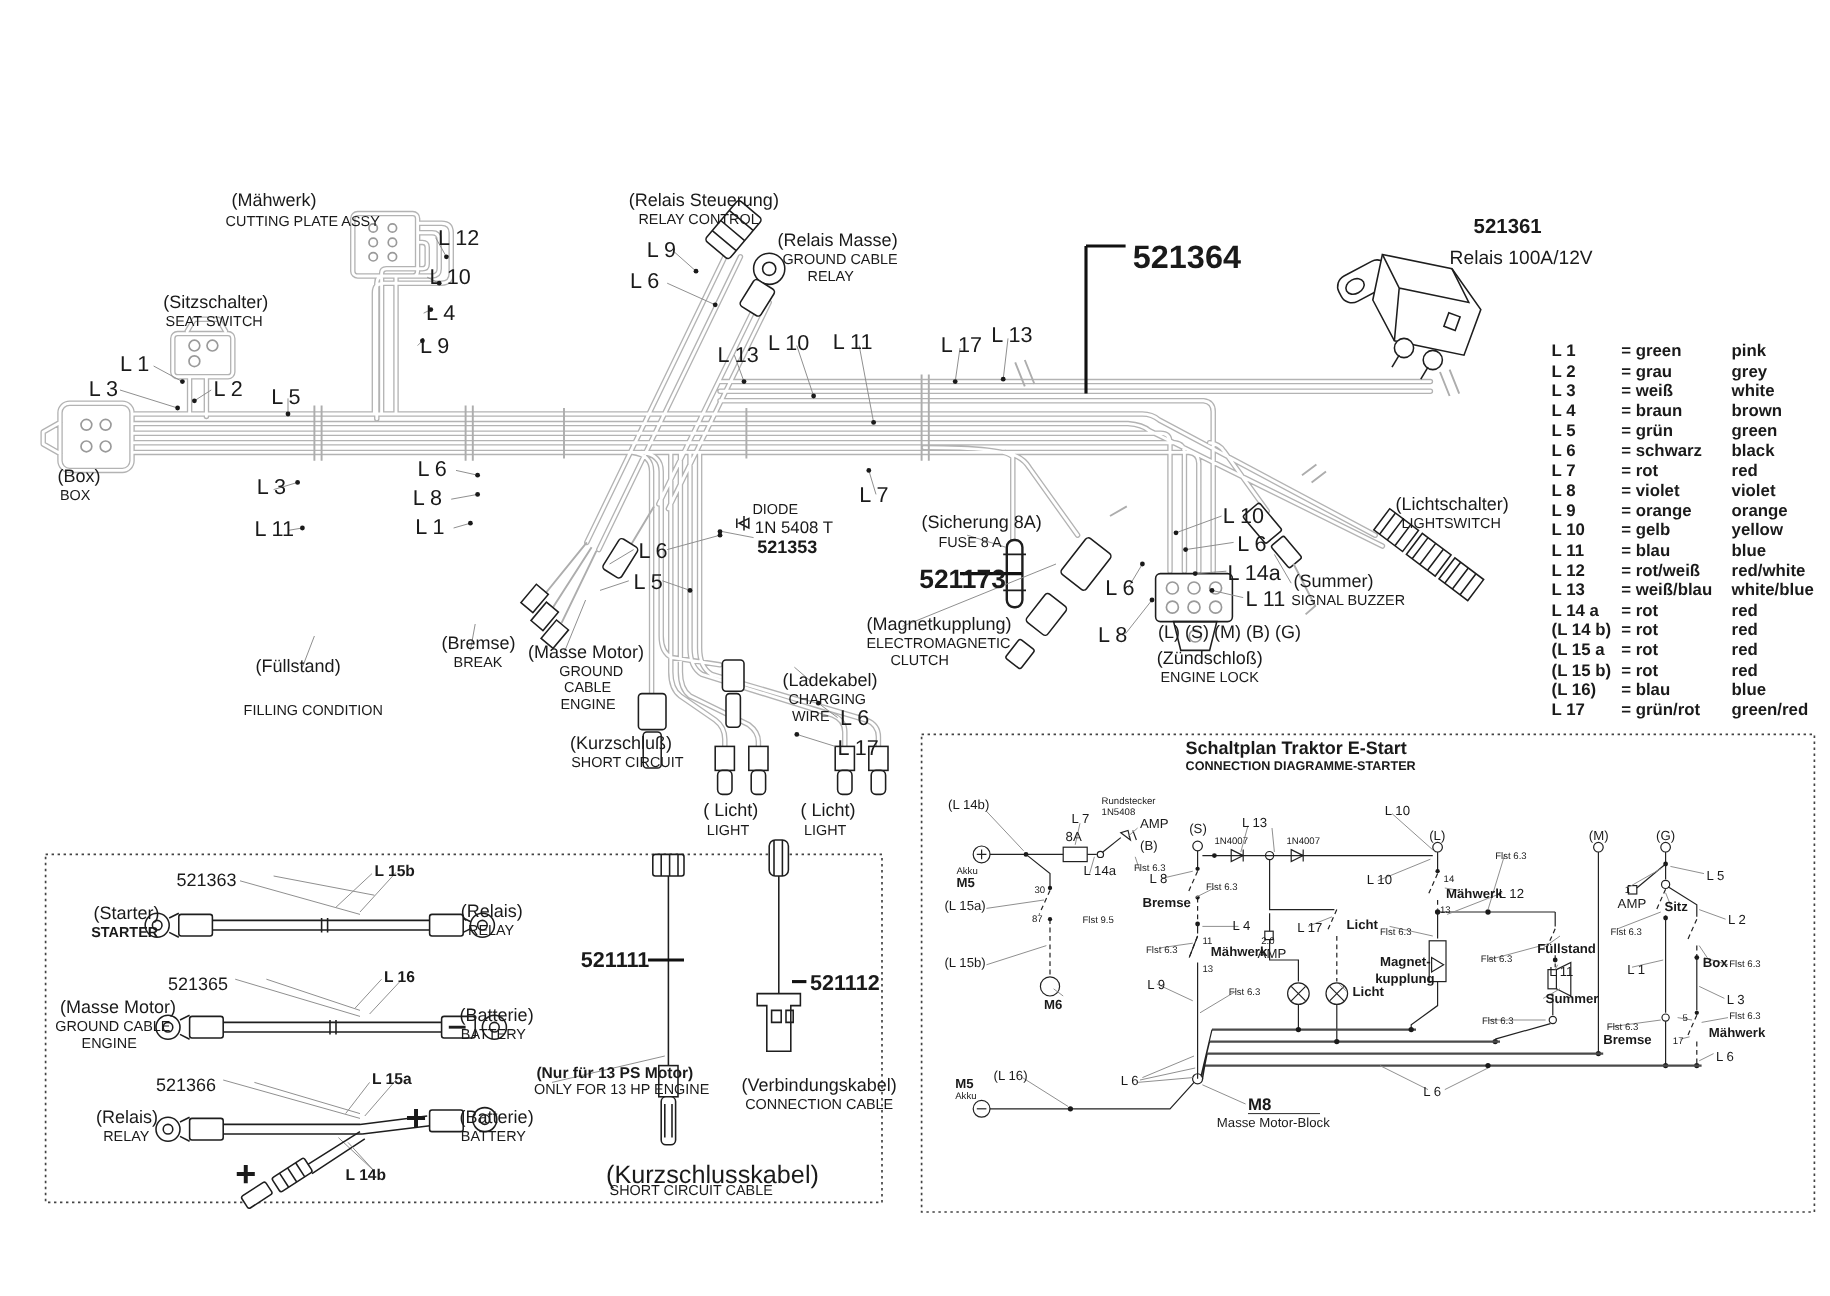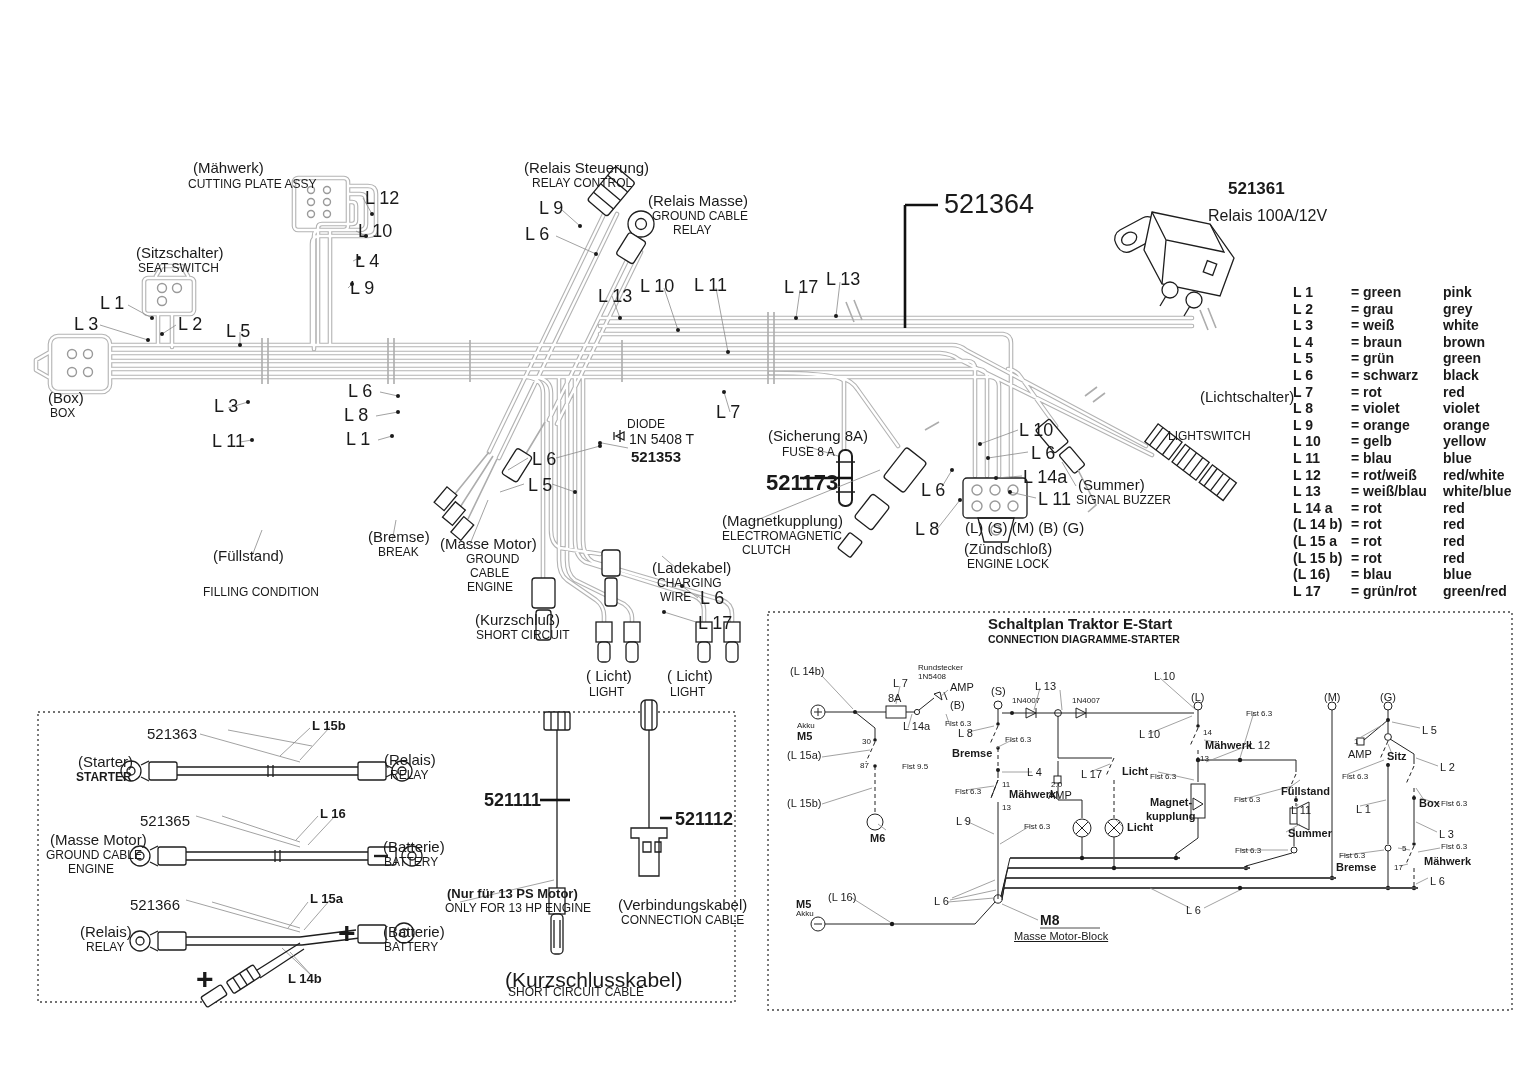--- a/index.html
+++ b/index.html
@@ -475,30 +475,30 @@
       <span class="lb" style="left: 716px; top: 403px; font-size: 18px; font-weight: normal;">L 7</span>
       <span class="lb" style="left: 627px; top: 418px; font-size: 12px; font-weight: normal;">DIODE</span>
       <span class="lb" style="left: 629px; top: 432px; font-size: 14px; font-weight: normal;">1N 5408 T</span>
       <span class="lb" style="left: 631px; top: 449px; font-size: 15px; font-weight: bold;">521353</span>
       <span class="lb" style="left: 768px; top: 428px; font-size: 15px; font-weight: normal;">(Sicherung 8A)</span>
       <span class="lb" style="left: 782px; top: 446px; font-size: 12px; font-weight: normal;">FUSE 8 A</span>
       <span class="lb" style="left: 766px; top: 471px; font-size: 22px; font-weight: bold; text-align: center;">521173</span>
       <span class="lb" style="left: 722px; top: 513px; font-size: 15px; font-weight: normal;">(Magnetkupplung)</span>
       <span class="lb" style="left: 722px; top: 530px; font-size: 12px; font-weight: normal;">ELECTROMAGNETIC</span>
       <span class="lb" style="left: 742px; top: 544px; font-size: 12px; font-weight: normal;">CLUTCH</span>
-      <span class="lb" style="left: 944px; top: 190px; font-size: 27px; font-weight: normal;">521364</span>
+      <span class="lb" style="left: 944px; top: 200px; font-size: 27px; font-weight: bold;">521364</span>
       <span class="lb" style="left: 1228px; top: 180px; font-size: 17px; font-weight: bold;">521361</span>
       <span class="lb" style="left: 1208px; top: 208px; font-size: 16px; font-weight: normal;">Relais 100A/12V</span>
       <span class="lb" style="left: 1019px; top: 421px; font-size: 18px; font-weight: normal;">L 10</span>
       <span class="lb" style="left: 1031px; top: 444px; font-size: 18px; font-weight: normal;">L 6</span>
       <span class="lb" style="left: 1023px; top: 468px; font-size: 18px; font-weight: normal;">L 14a</span>
       <span class="lb" style="left: 1038px; top: 490px; font-size: 18px; font-weight: normal;">L 11</span>
       <span class="lb" style="left: 1078px; top: 477px; font-size: 15px; font-weight: normal;">(Summer)</span>
       <span class="lb" style="left: 1076px; top: 494px; font-size: 12px; font-weight: normal;">SIGNAL BUZZER</span>
-      <span class="lb" style="left: 1163px; top: 389px; font-size: 15px; font-weight: normal; margin-left: 37px;">(Lichtschalter)</span>
+      <span class="lb" style="left: 1163px; top: 413px; font-size: 15px; font-weight: normal;">(Lichtschalter)</span>
       <span class="lb" style="left: 1168px; top: 430px; font-size: 12px; font-weight: normal;">LIGHTSWITCH</span>
       <span class="lb" style="left: 921px; top: 481px; font-size: 18px; font-weight: normal;">L 6</span>
       <span class="lb" style="left: 915px; top: 520px; font-size: 18px; font-weight: normal;">L 8</span>
       <span class="lb" style="left: 965px; top: 520px; font-size: 15px; font-weight: normal;">(L) (S) (M) (B) (G)</span>
       <span class="lb" style="left: 964px; top: 541px; font-size: 15px; font-weight: normal;">(Zündschloß)</span>
       <span class="lb" style="left: 967px; top: 558px; font-size: 12px; font-weight: normal;">ENGINE LOCK</span>
       <span class="lb" style="left: 213px; top: 548px; font-size: 15px; font-weight: normal;">(Füllstand)</span>
       <span class="lb" style="left: 203px; top: 566px; font-size: 12px; font-weight: normal; margin-top: 20px;">FILLING CONDITION</span>
       <span class="lb" style="left: 368px; top: 529px; font-size: 15px; font-weight: normal;">(Bremse)</span>
       <span class="lb" style="left: 378px; top: 546px; font-size: 12px; font-weight: normal;">BREAK</span>
@@ -621,21 +621,21 @@
       <span class="lb" style="left: 1394px; top: 864px; font-size: 8px; font-weight: normal;">17</span>
       <span class="lb" style="left: 1441px; top: 843px; font-size: 8px; font-weight: normal;">Flst 6.3</span>
       <span class="lb" style="left: 1424px; top: 856px; font-size: 11px; font-weight: bold;">Mähwerk</span>
       <span class="lb" style="left: 1430px; top: 876px; font-size: 11px; font-weight: normal;">L 6</span>
       <span class="lb" style="left: 1186px; top: 905px; font-size: 11px; font-weight: normal;">L 6</span>
       <span class="lb" style="left: 934px; top: 896px; font-size: 11px; font-weight: normal;">L 6</span>
       <span class="lb" style="left: 796px; top: 899px; font-size: 11px; font-weight: bold;">M5</span>
       <span class="lb" style="left: 796px; top: 910px; font-size: 8px; font-weight: normal;">Akku</span>
       <span class="lb" style="left: 828px; top: 892px; font-size: 11px; font-weight: normal;">(L 16)</span>
       <span class="lb" style="left: 1040px; top: 913px; font-size: 14px; font-weight: bold;">M8</span>
-      <span class="lb" style="left: 1014px; top: 931px; font-size: 11px; font-weight: normal; text-decoration: underline;">Masse Motor-Block</span>
+      <span class="lb" style="left: 1014px; top: 931px; font-size: 11px; font-weight: normal;">Masse Motor-Block</span>
     </div>
 
 <div id="legend">
       <div class="lg-row">
         <span class="lg-code">L 1</span>
         <span class="lg-de">= green</span>
         <span class="lg-en">pink</span>
       </div>
       <div class="lg-row">
         <span class="lg-code">L 2</span>

